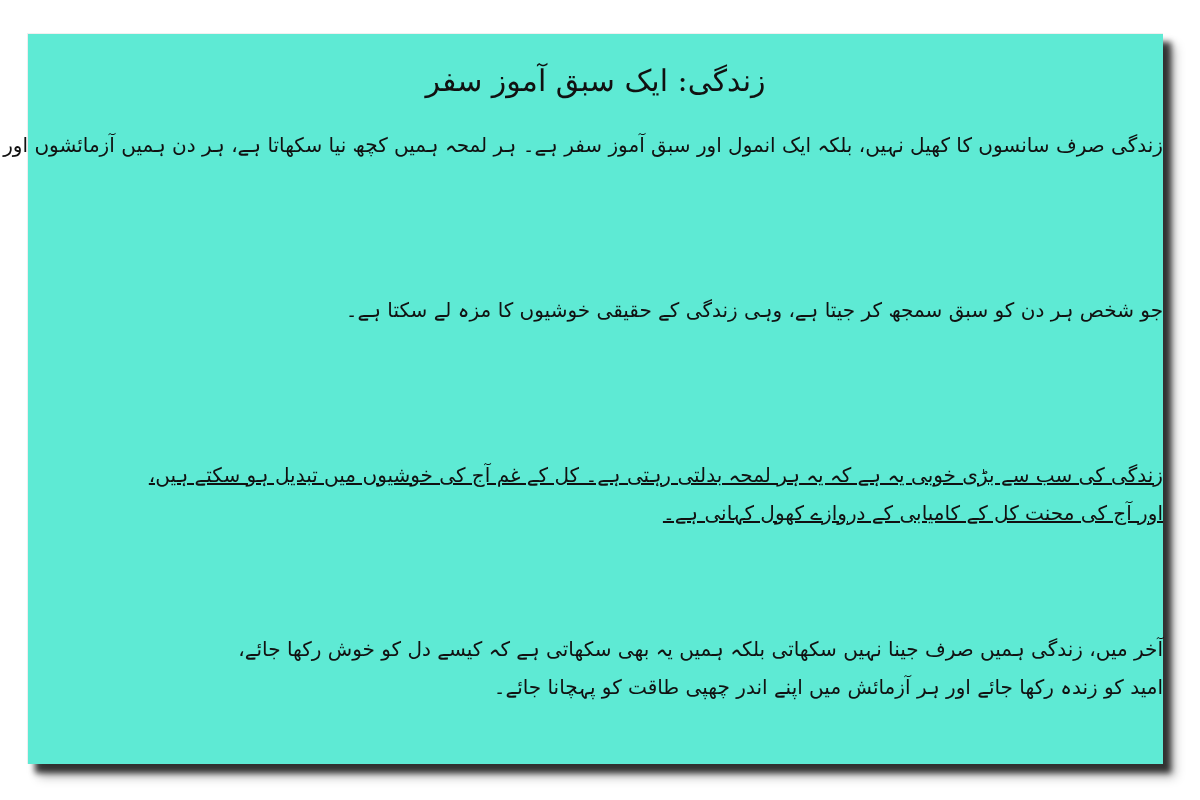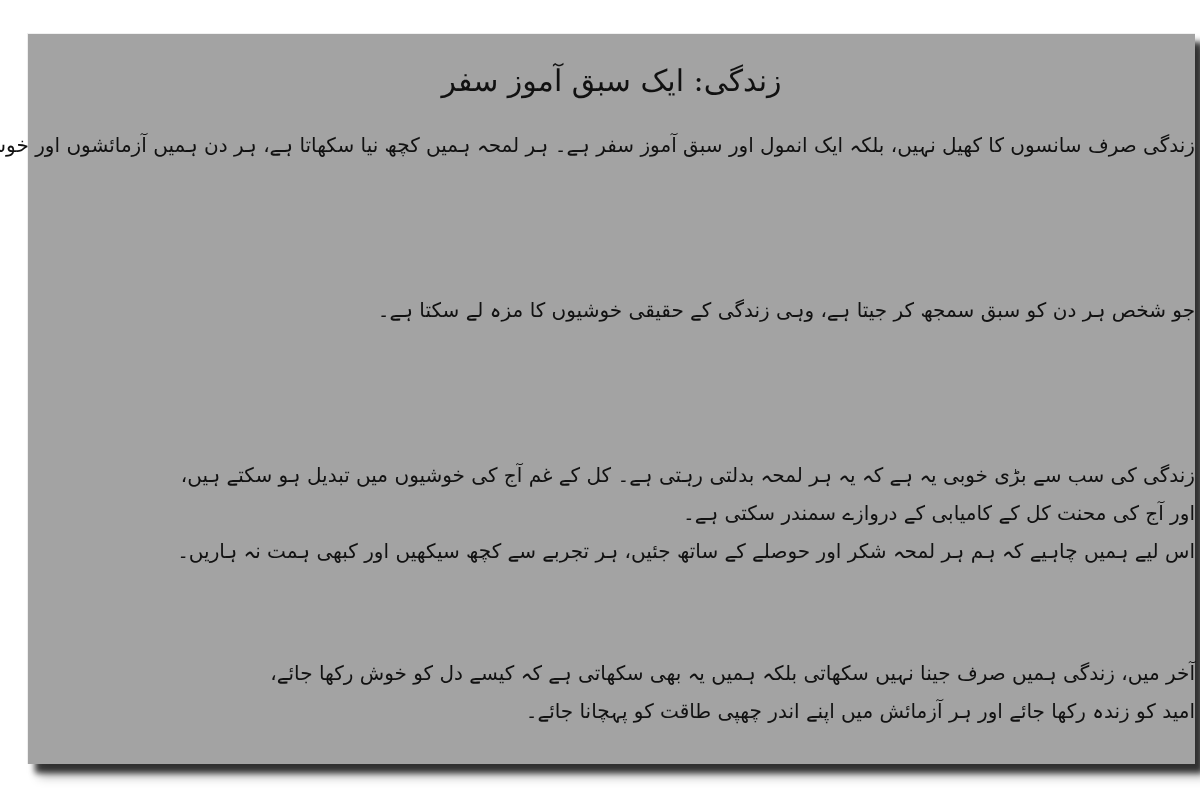--- a/index.html
+++ b/index.html
@@ -9,25 +9,24 @@
     height: 800px;
     background: #ffffff;
     overflow: hidden;
   }
   .page {
     position: absolute;
     left: 27px;
     top: 33px;
     width: 1135px;
     height: 730px;
-    background: #a3a3a3;
+    background: #5eead4;
     border-left: 1px solid #eeeeee;
     border-top: 1px solid #f0f0f0;
     box-shadow: 8px 9px 6px rgba(0,0,0,0.75), 12px 13px 10px rgba(0,0,0,0.25);
-    padding-left: 32px;
   }
   .title {
     position: absolute;
     top: 27px;
     left: 0;
     right: 0;
     text-align: center;
     direction: rtl;
     font-family: "DejaVu Serif", serif;
     font-size: 30px;
@@ -45,40 +44,39 @@
     color: #111111;
   }
   .line {
     display: block;
     white-space: nowrap;
     height: 38px;
     line-height: 38px;
   }
   .p1 { top: 92px; }
   .p2 { top: 257px; }
-  .p3 { top: 422px; }
-  .p4 { top: 620px; }
+  .p3 { top: 422px; text-decoration: underline; }
+  .p4 { top: 596px; }
 </style>
 </head>
 <body>
 
 <div class="page">
   <div class="title">زندگی: ایک سبق آموز سفر</div>
 
   <div class="para p1">
     <span class="line">زندگی صرف سانسوں کا کھیل نہیں، بلکہ ایک انمول اور سبق آموز سفر ہے۔ ہر لمحہ ہمیں کچھ نیا سکھاتا ہے، ہر دن ہمیں آزمائشوں اور خوشیوں کا تحفہ دیتا ہے۔</span>
   </div>
 
   <div class="para p2">
     <span class="line">جو شخص ہر دن کو سبق سمجھ کر جیتا ہے، وہی زندگی کے حقیقی خوشیوں کا مزہ لے سکتا ہے۔</span>
   </div>
 
   <div class="para p3">
     <span class="line">زندگی کی سب سے بڑی خوبی یہ ہے کہ یہ ہر لمحہ بدلتی رہتی ہے۔ کل کے غم آج کی خوشیوں میں تبدیل ہو سکتے ہیں،</span>
-    <span class="line">اور آج کی محنت کل کے کامیابی کے دروازے سمندر سکتی ہے۔</span>
-    <span class="line">اس لیے ہمیں چاہیے کہ ہم ہر لمحہ شکر اور حوصلے کے ساتھ جئیں، ہر تجربے سے کچھ سیکھیں اور کبھی ہمت نہ ہاریں۔</span>
+    <span class="line">اور آج کی محنت کل کے کامیابی کے دروازے کھول کہانی ہے۔</span>
   </div>
 
   <div class="para p4">
     <span class="line">آخر میں، زندگی ہمیں صرف جینا نہیں سکھاتی بلکہ ہمیں یہ بھی سکھاتی ہے کہ کیسے دل کو خوش رکھا جائے،</span>
     <span class="line">امید کو زندہ رکھا جائے اور ہر آزمائش میں اپنے اندر چھپی طاقت کو پہچانا جائے۔</span>
   </div>
 </div>
 
 </body></html>

